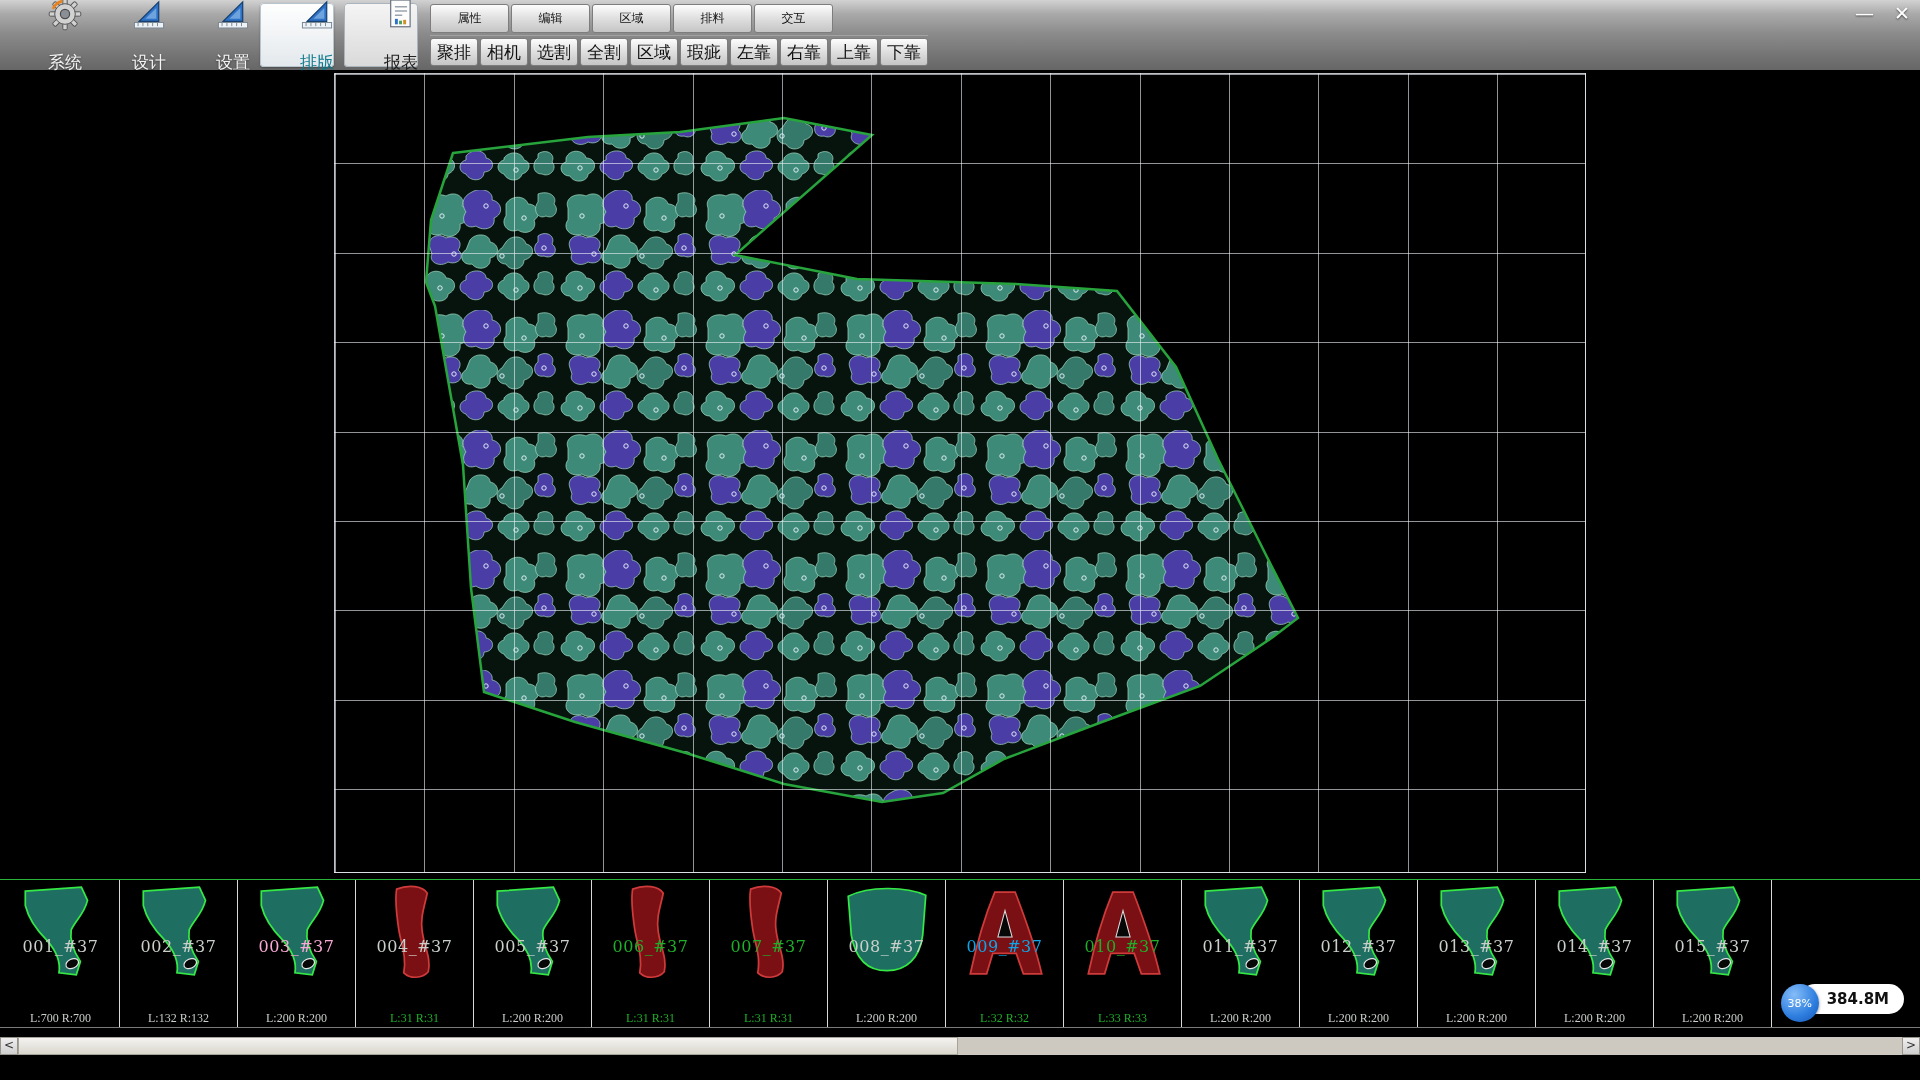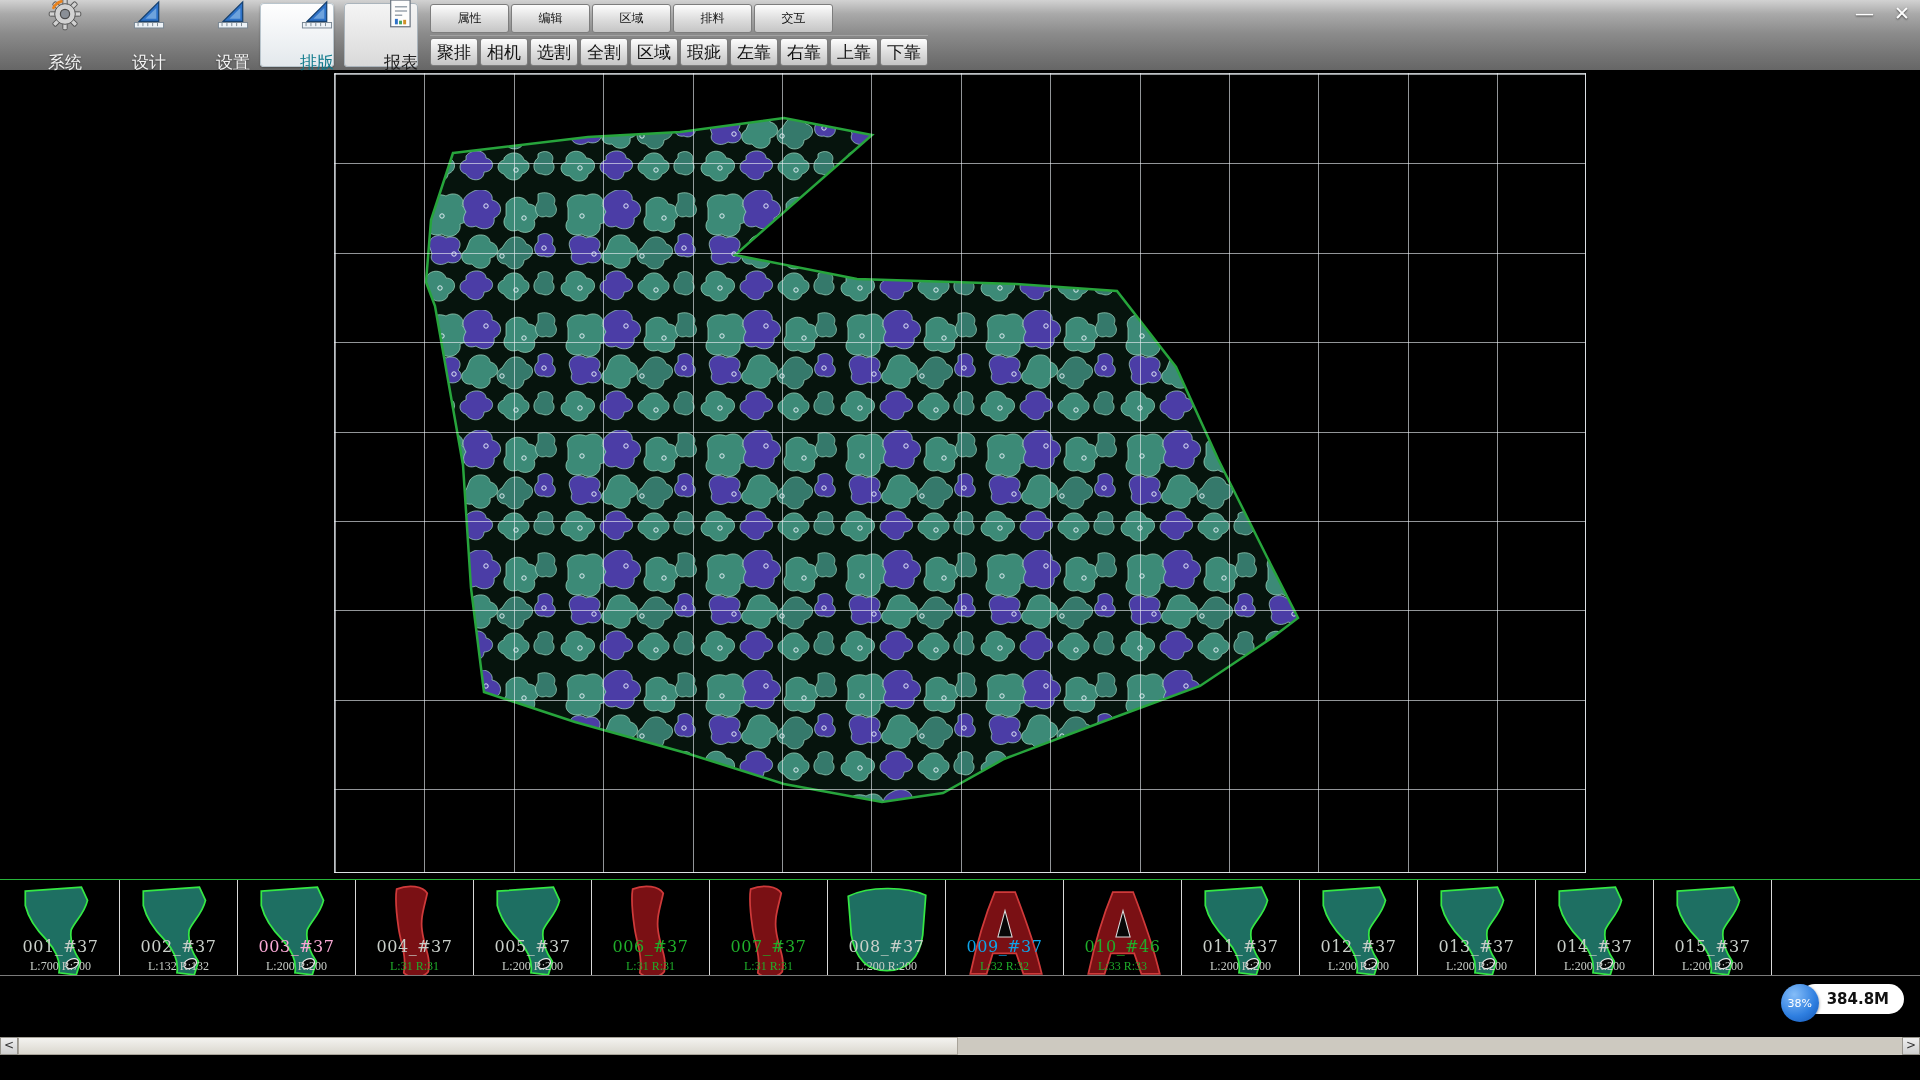--- a/index.html
+++ b/index.html
@@ -34,21 +34,21 @@
   
   main{position:absolute;top:70px;left:0;width:1920px;height:809px;background:#000;}
   .hide-svg{position:absolute;left:0;top:0;z-index:2;}
   .gridlines{position:absolute;left:334px;top:3px;width:1252px;height:800px;z-index:3;
     border:1px solid rgba(236,241,246,.8);pointer-events:none;
     background-image:
       repeating-linear-gradient(to right, rgba(236,241,246,.62) 0px, rgba(236,241,246,.62) 1px, transparent 1px, transparent 89.4px),
       repeating-linear-gradient(to bottom, rgba(236,241,246,.62) 0px, rgba(236,241,246,.62) 1px, transparent 1px, transparent 89.4px);}
 
   
-  .thumb-strip{position:absolute;top:879px;left:0;width:1920px;height:97px;display:flex;
+  .thumb-strip{position:absolute;top:879px;left:0;width:1920px;height:149px;display:flex;
     background:#000;border-top:1px solid #27b43a;border-bottom:1px solid #7a7a7a;
     padding-left:2px;overflow:hidden;z-index:5;}
   .thumb{position:relative;flex:0 0 118px;height:100%;border-right:1px solid #d9d9d9;}
   .thumb-shape{position:absolute;left:4px;top:2px;width:110px;height:102px;}
   .thumb-shape use{stroke-width:1.7px;}
   .thumb-label{position:absolute;left:0;right:0;top:57px;text-align:center;
     font-family:"DejaVu Serif","Liberation Serif",serif;font-size:16px;letter-spacing:.5px;}
   .thumb-lr{position:absolute;left:0;right:0;bottom:1px;text-align:center;
     font-family:Liberation Serif, serif;font-size:12px;}
 
@@ -297,21 +297,21 @@
       <use href="#shape-a" fill="#7a1014" stroke="#cf3a3a"></use>
     </svg>
     <div class="thumb-label" style="color: #0ea5e9;">009_#37</div>
     <div class="thumb-lr" style="color: rgb(31, 174, 42);">L:32 R:32</div>
   </div>
 
   <div class="thumb">
     <svg class="thumb-shape" viewBox="0 0 96 100">
       <use href="#shape-a" fill="#7a1014" stroke="#cf3a3a"></use>
     </svg>
-    <div class="thumb-label" style="color: rgb(31, 174, 42);">010_#46</div>
+    <div class="thumb-label" style="color: rgb(31, 174, 42);">010_#37</div>
     <div class="thumb-lr" style="color: rgb(31, 174, 42);">L:33 R:33</div>
   </div>
 
   <div class="thumb">
     <svg class="thumb-shape" viewBox="0 0 96 100">
       <use href="#shape-boot" fill="#1e6f62" stroke="#35e845"></use>
     </svg>
     <div class="thumb-label" style="color: rgb(201, 207, 201);">011_#37</div>
     <div class="thumb-lr" style="color: rgb(201, 207, 201);">L:200 R:200</div>
   </div>

